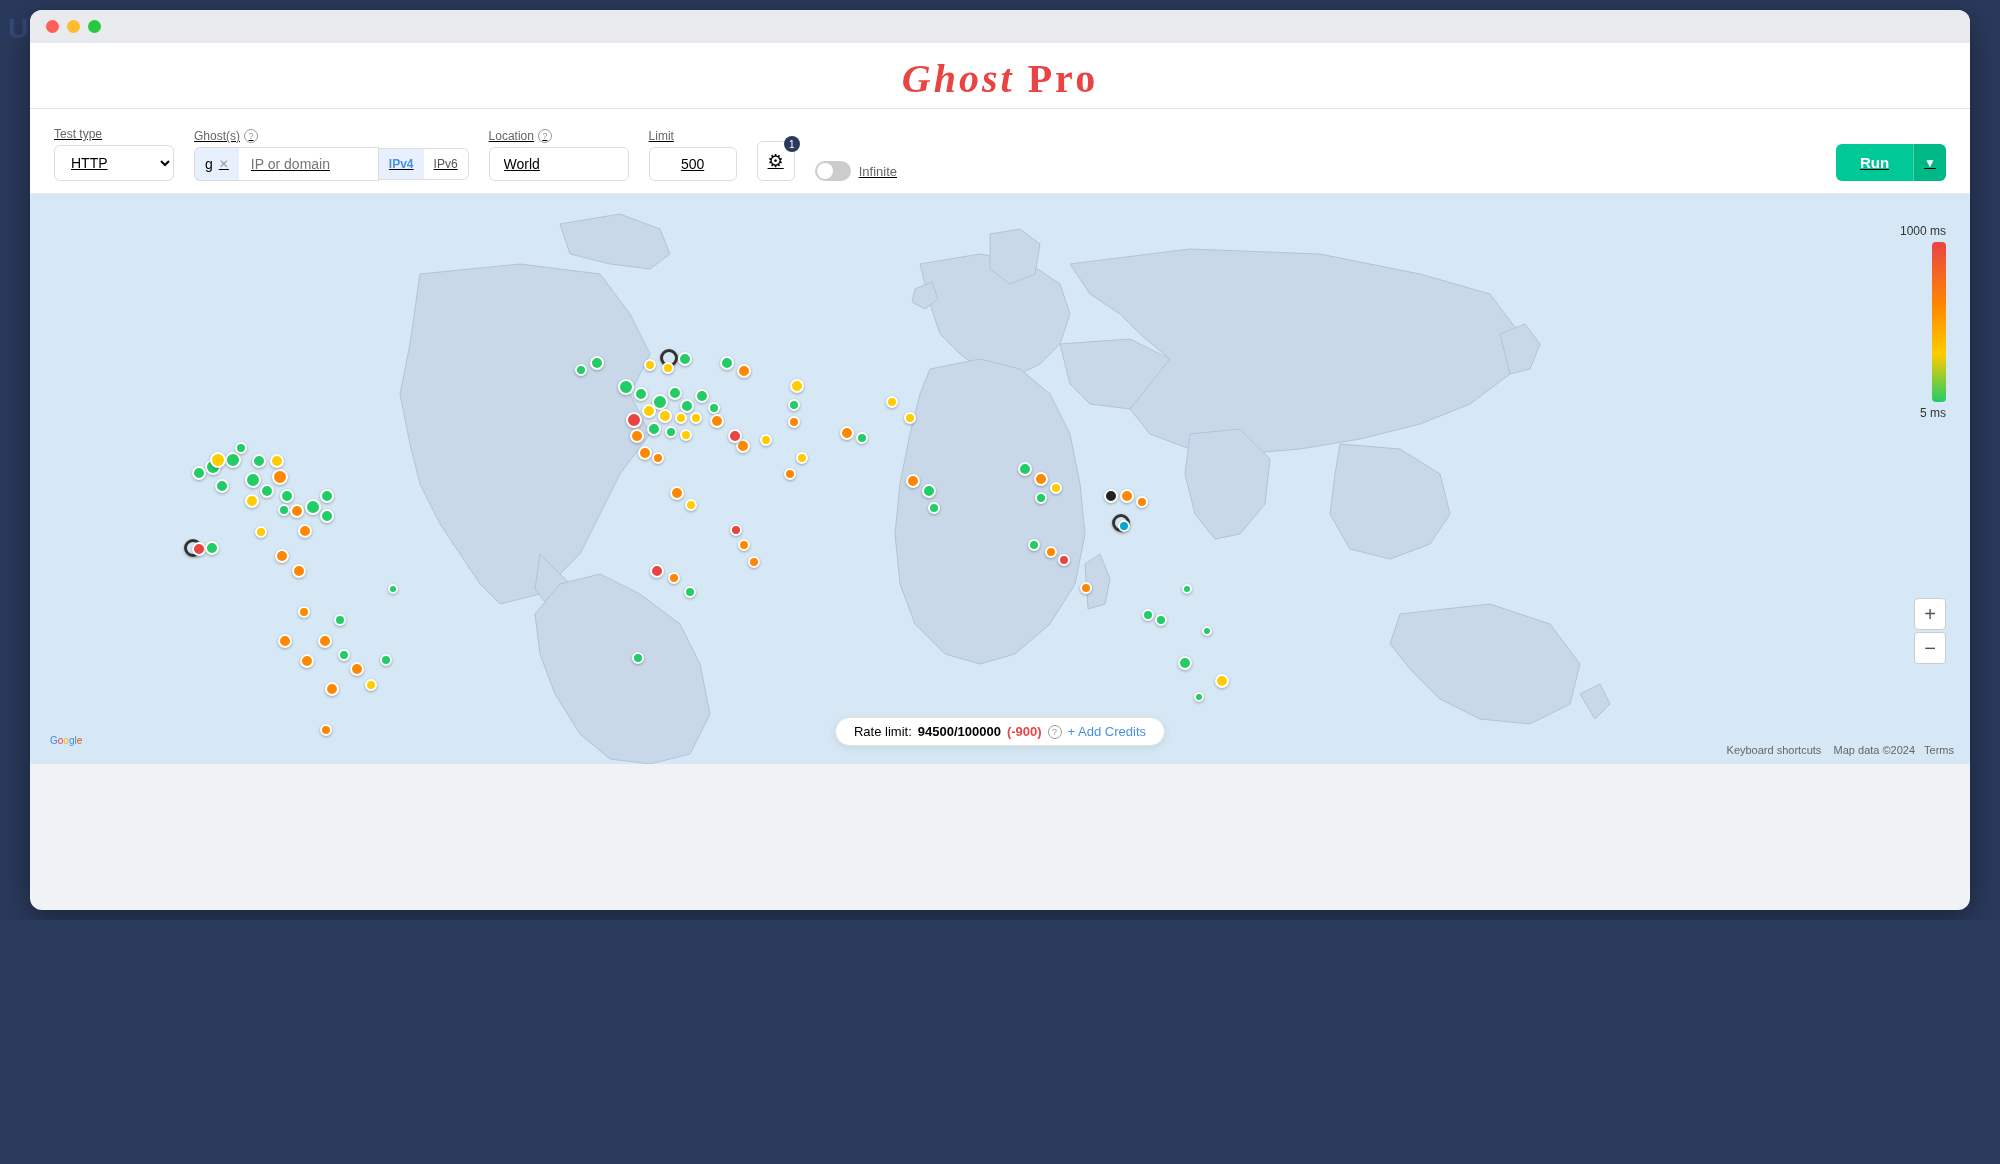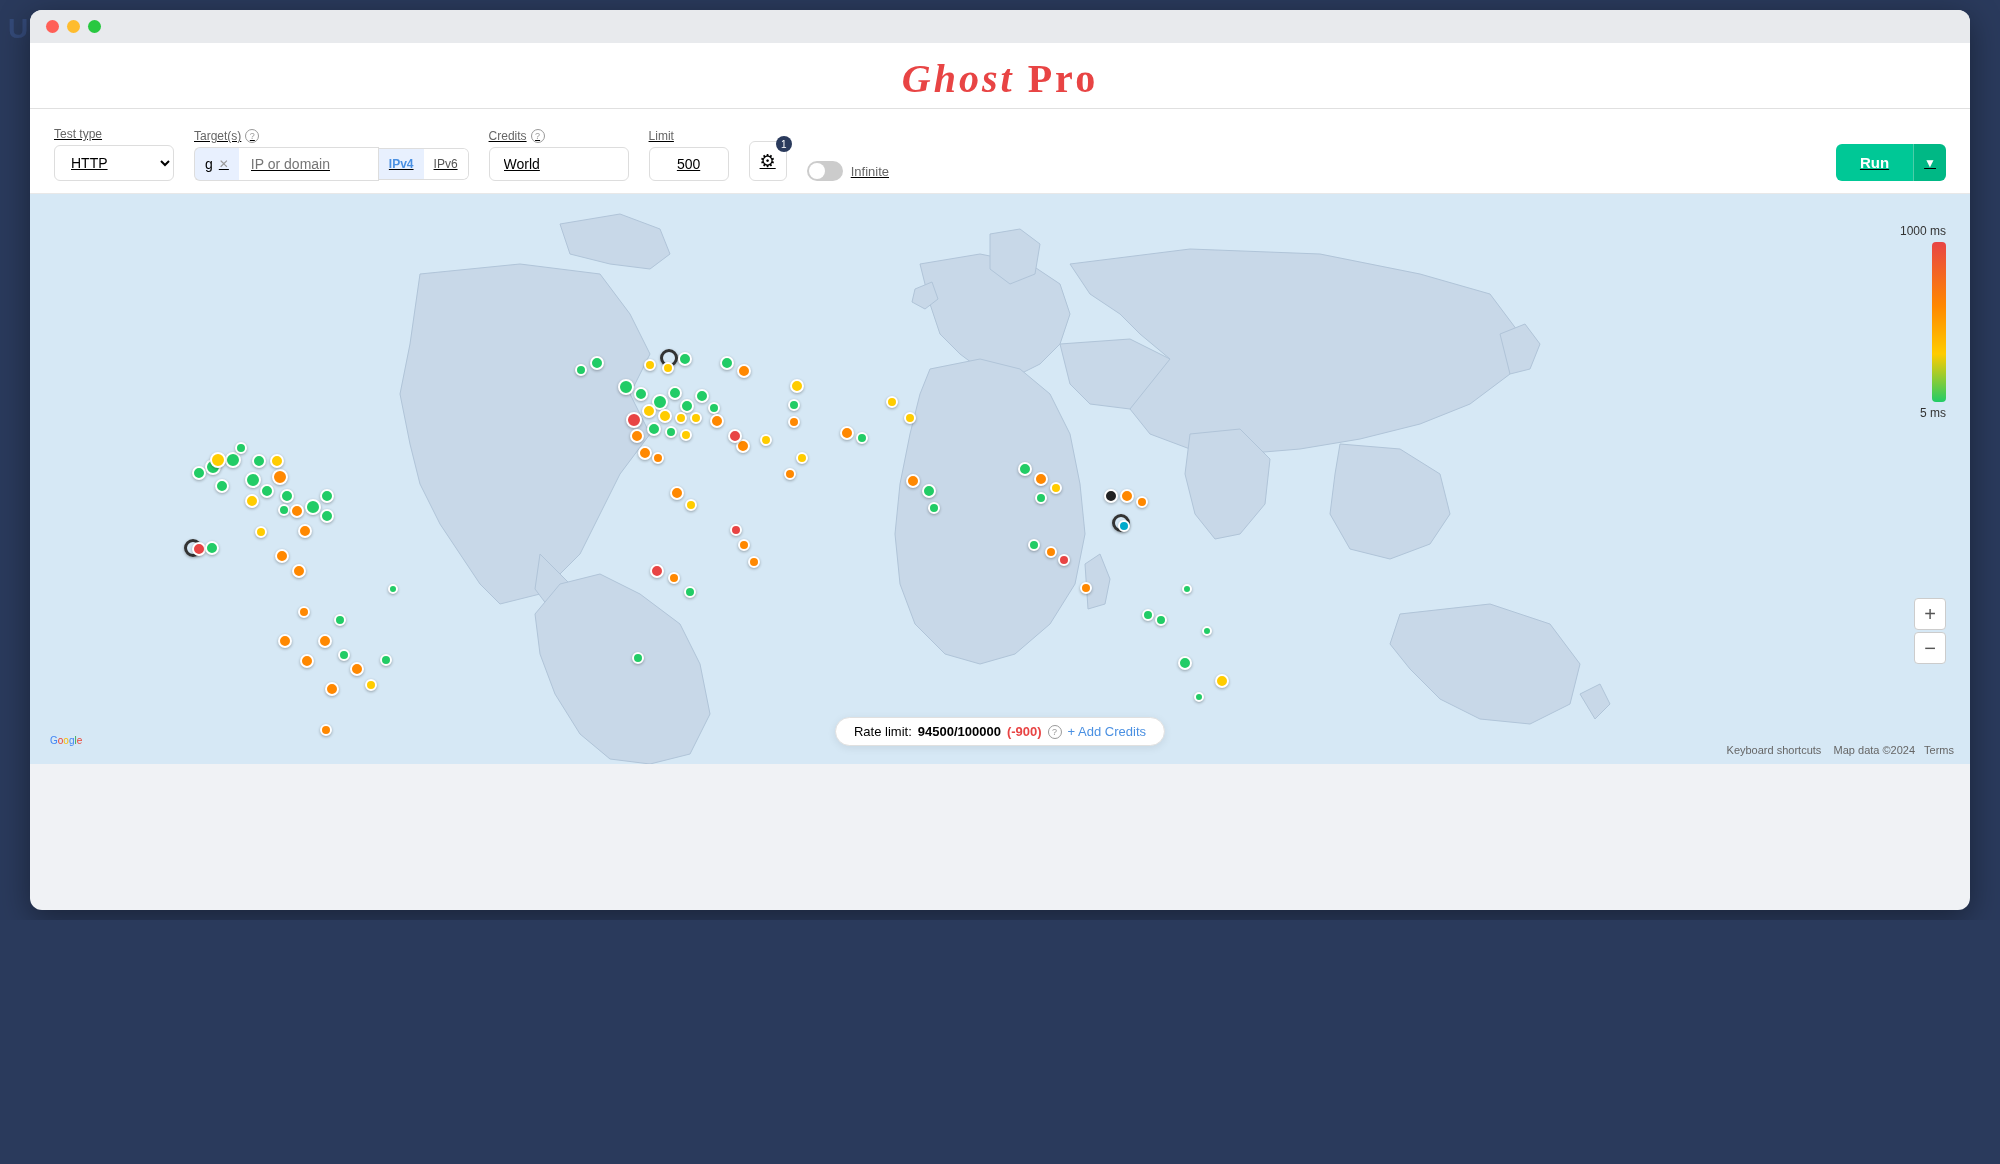--- a/index.html
+++ b/index.html
@@ -165,21 +165,21 @@
       font-weight: 500;
     }
 
     .limit-input {
       border: 1px solid #ddd;
       border-radius: 6px;
       padding: 8px 12px;
       font-size: 14px;
       background: white;
       outline: none;
-      width: 80px;
+      width: 88px;
       text-align: center;
     }
 
     .settings-btn {
       position: relative;
       background: white;
       border: 1px solid #ddd;
       border-radius: 6px;
       padding: 8px 10px;
       cursor: pointer;
@@ -441,39 +441,39 @@
       <div class="field-label">Test type</div>
       <select class="field-input" style="width:120px;">
         <option>HTTP</option>
         <option>DNS</option>
         <option>Ping</option>
       </select>
     </div>
 
     <div class="field-group">
       <div class="field-label">
-        <span>Target(s)</span>
+        <span>Ghost(s)</span>
         <span class="help-icon">?</span>
       </div>
       <div class="target-group">
         <div class="target-tag">
           <span>g</span>
           <span class="close-x">✕</span>
         </div>
         <input class="target-input" type="text" placeholder="IP or domain" style="">
         <div class="ipv-buttons">
           <button class="ipv-btn active">IPv4</button>
           <button class="ipv-btn">IPv6</button>
         </div>
       </div>
     </div>
 
     <div class="field-group">
       <div class="field-label">
-        <span>Credits</span>
+        <span>Location</span>
         <span class="help-icon">?</span>
       </div>
       <input class="location-input" type="text" value="World" style="">
     </div>
 
     <div class="field-group">
       <div class="field-label">Limit</div>
       <input class="limit-input" type="text" value="500" style="">
     </div>
 

